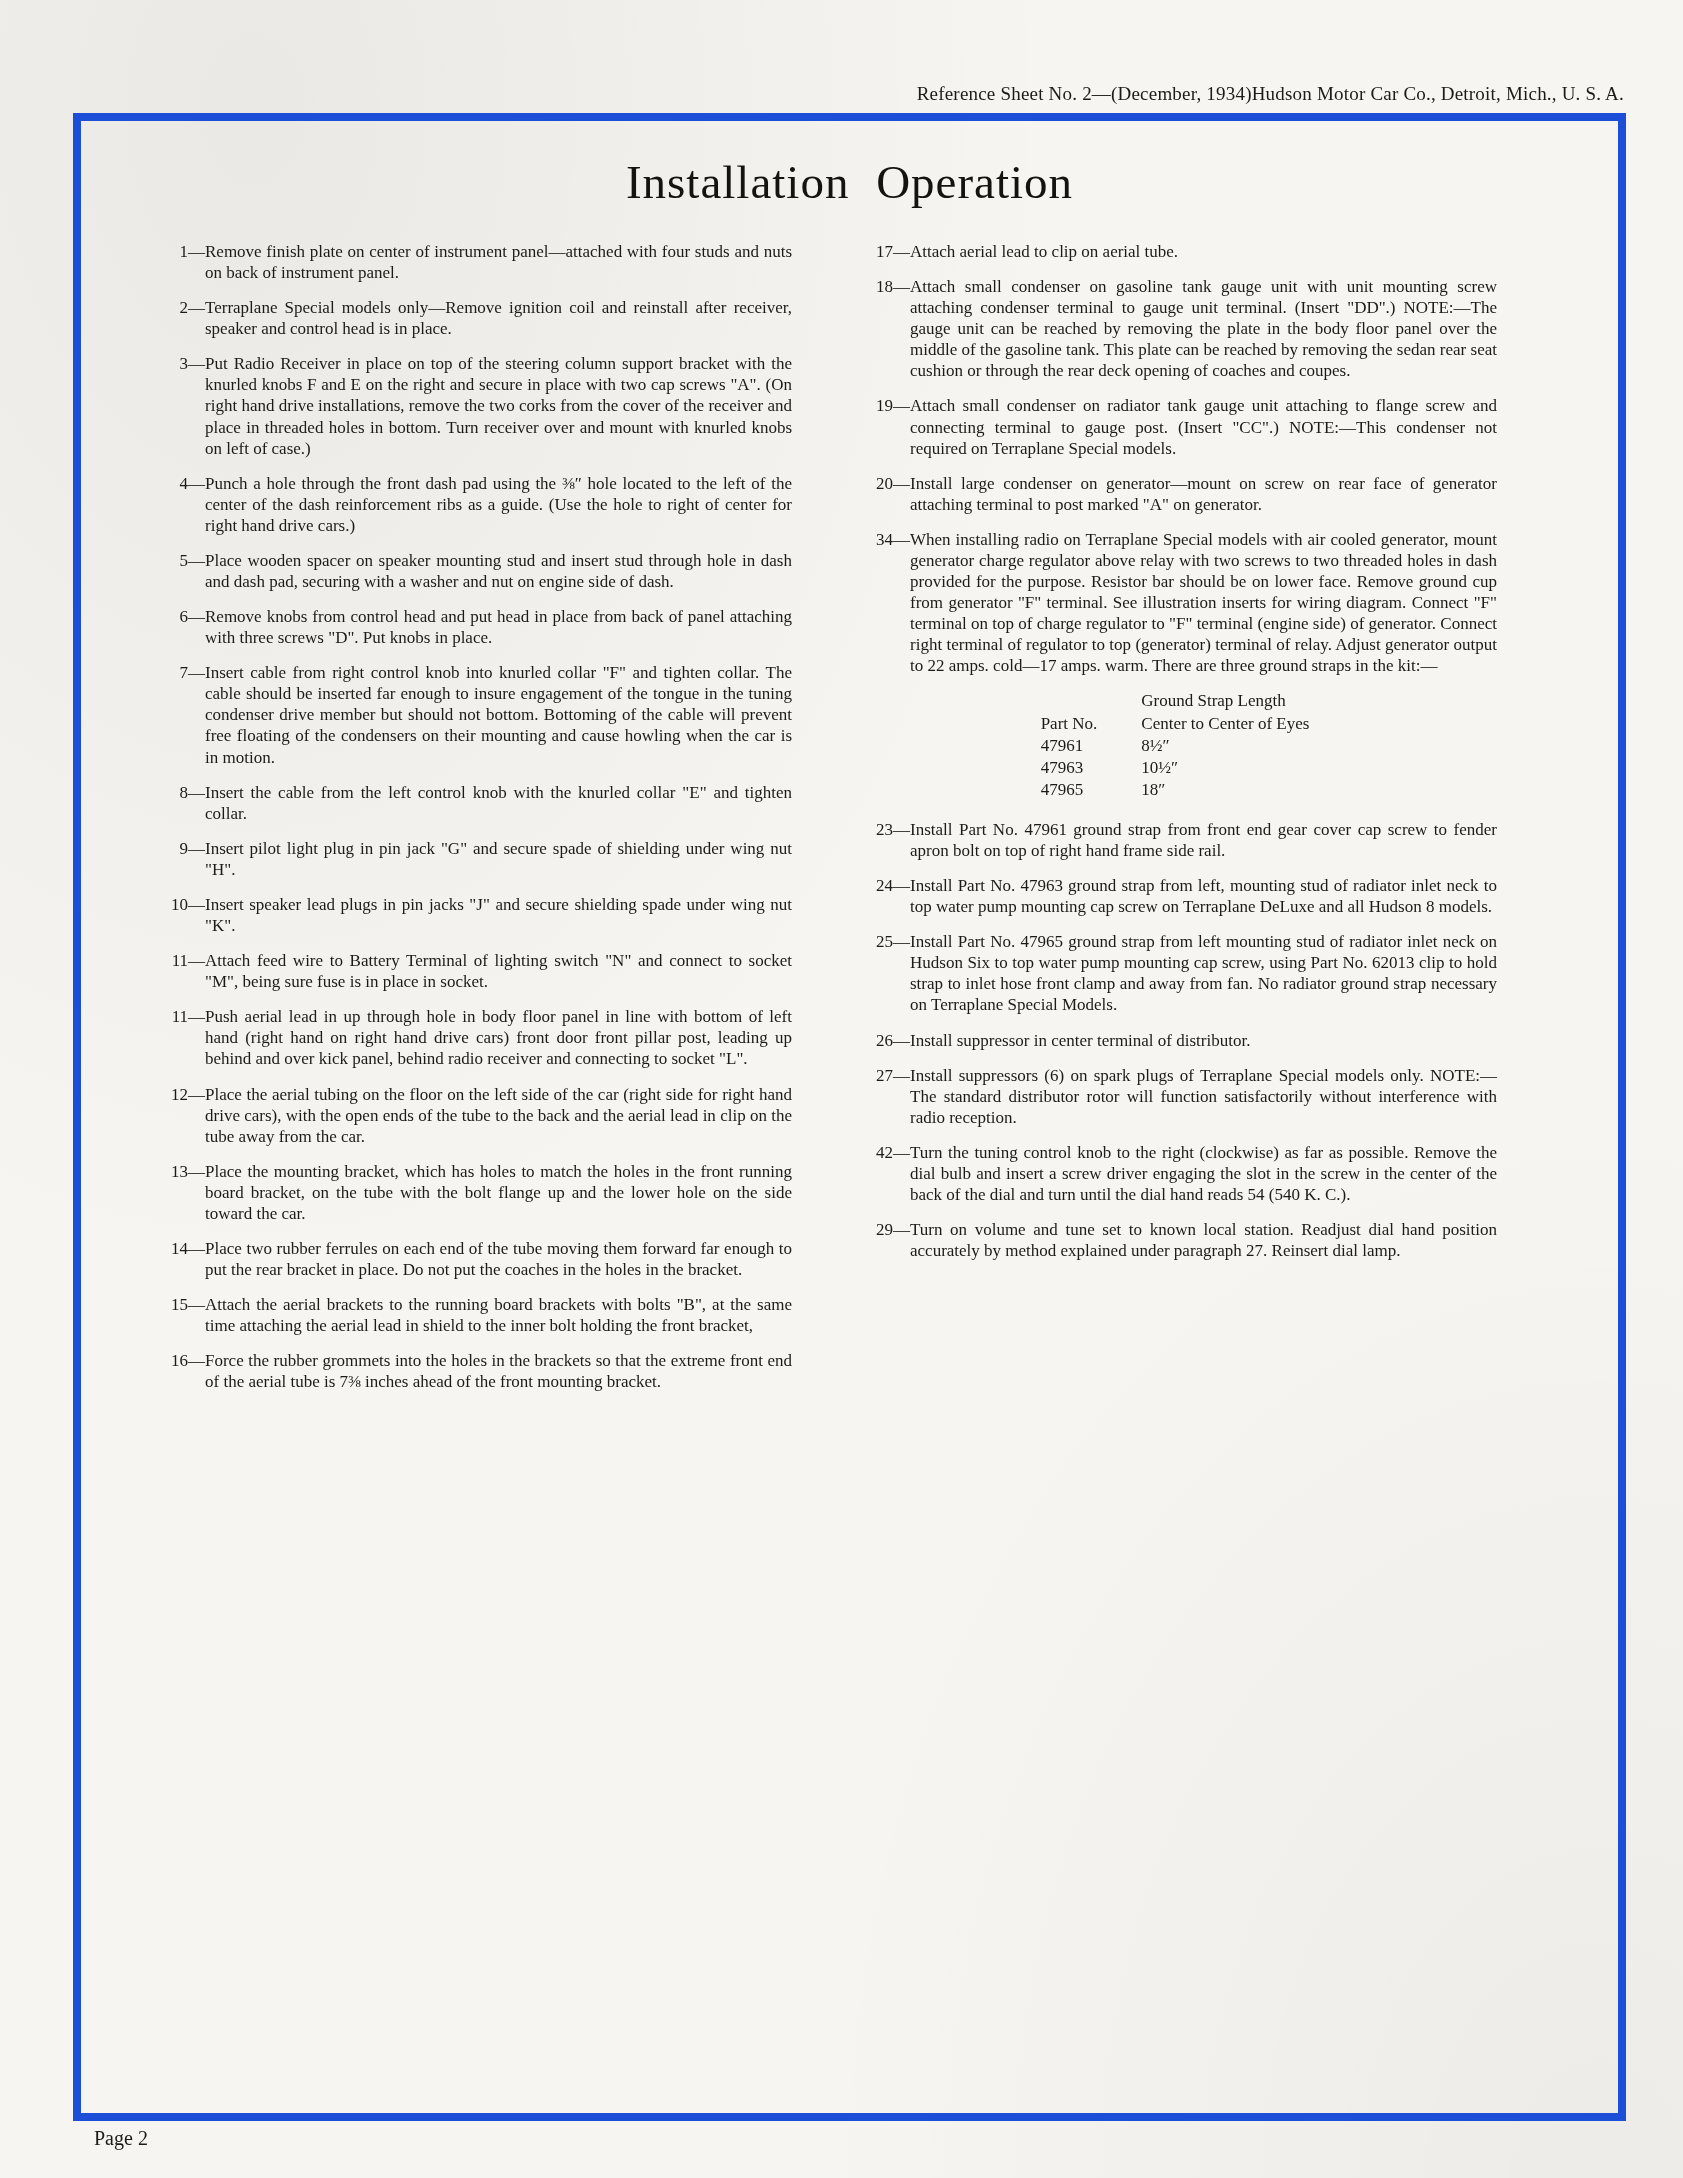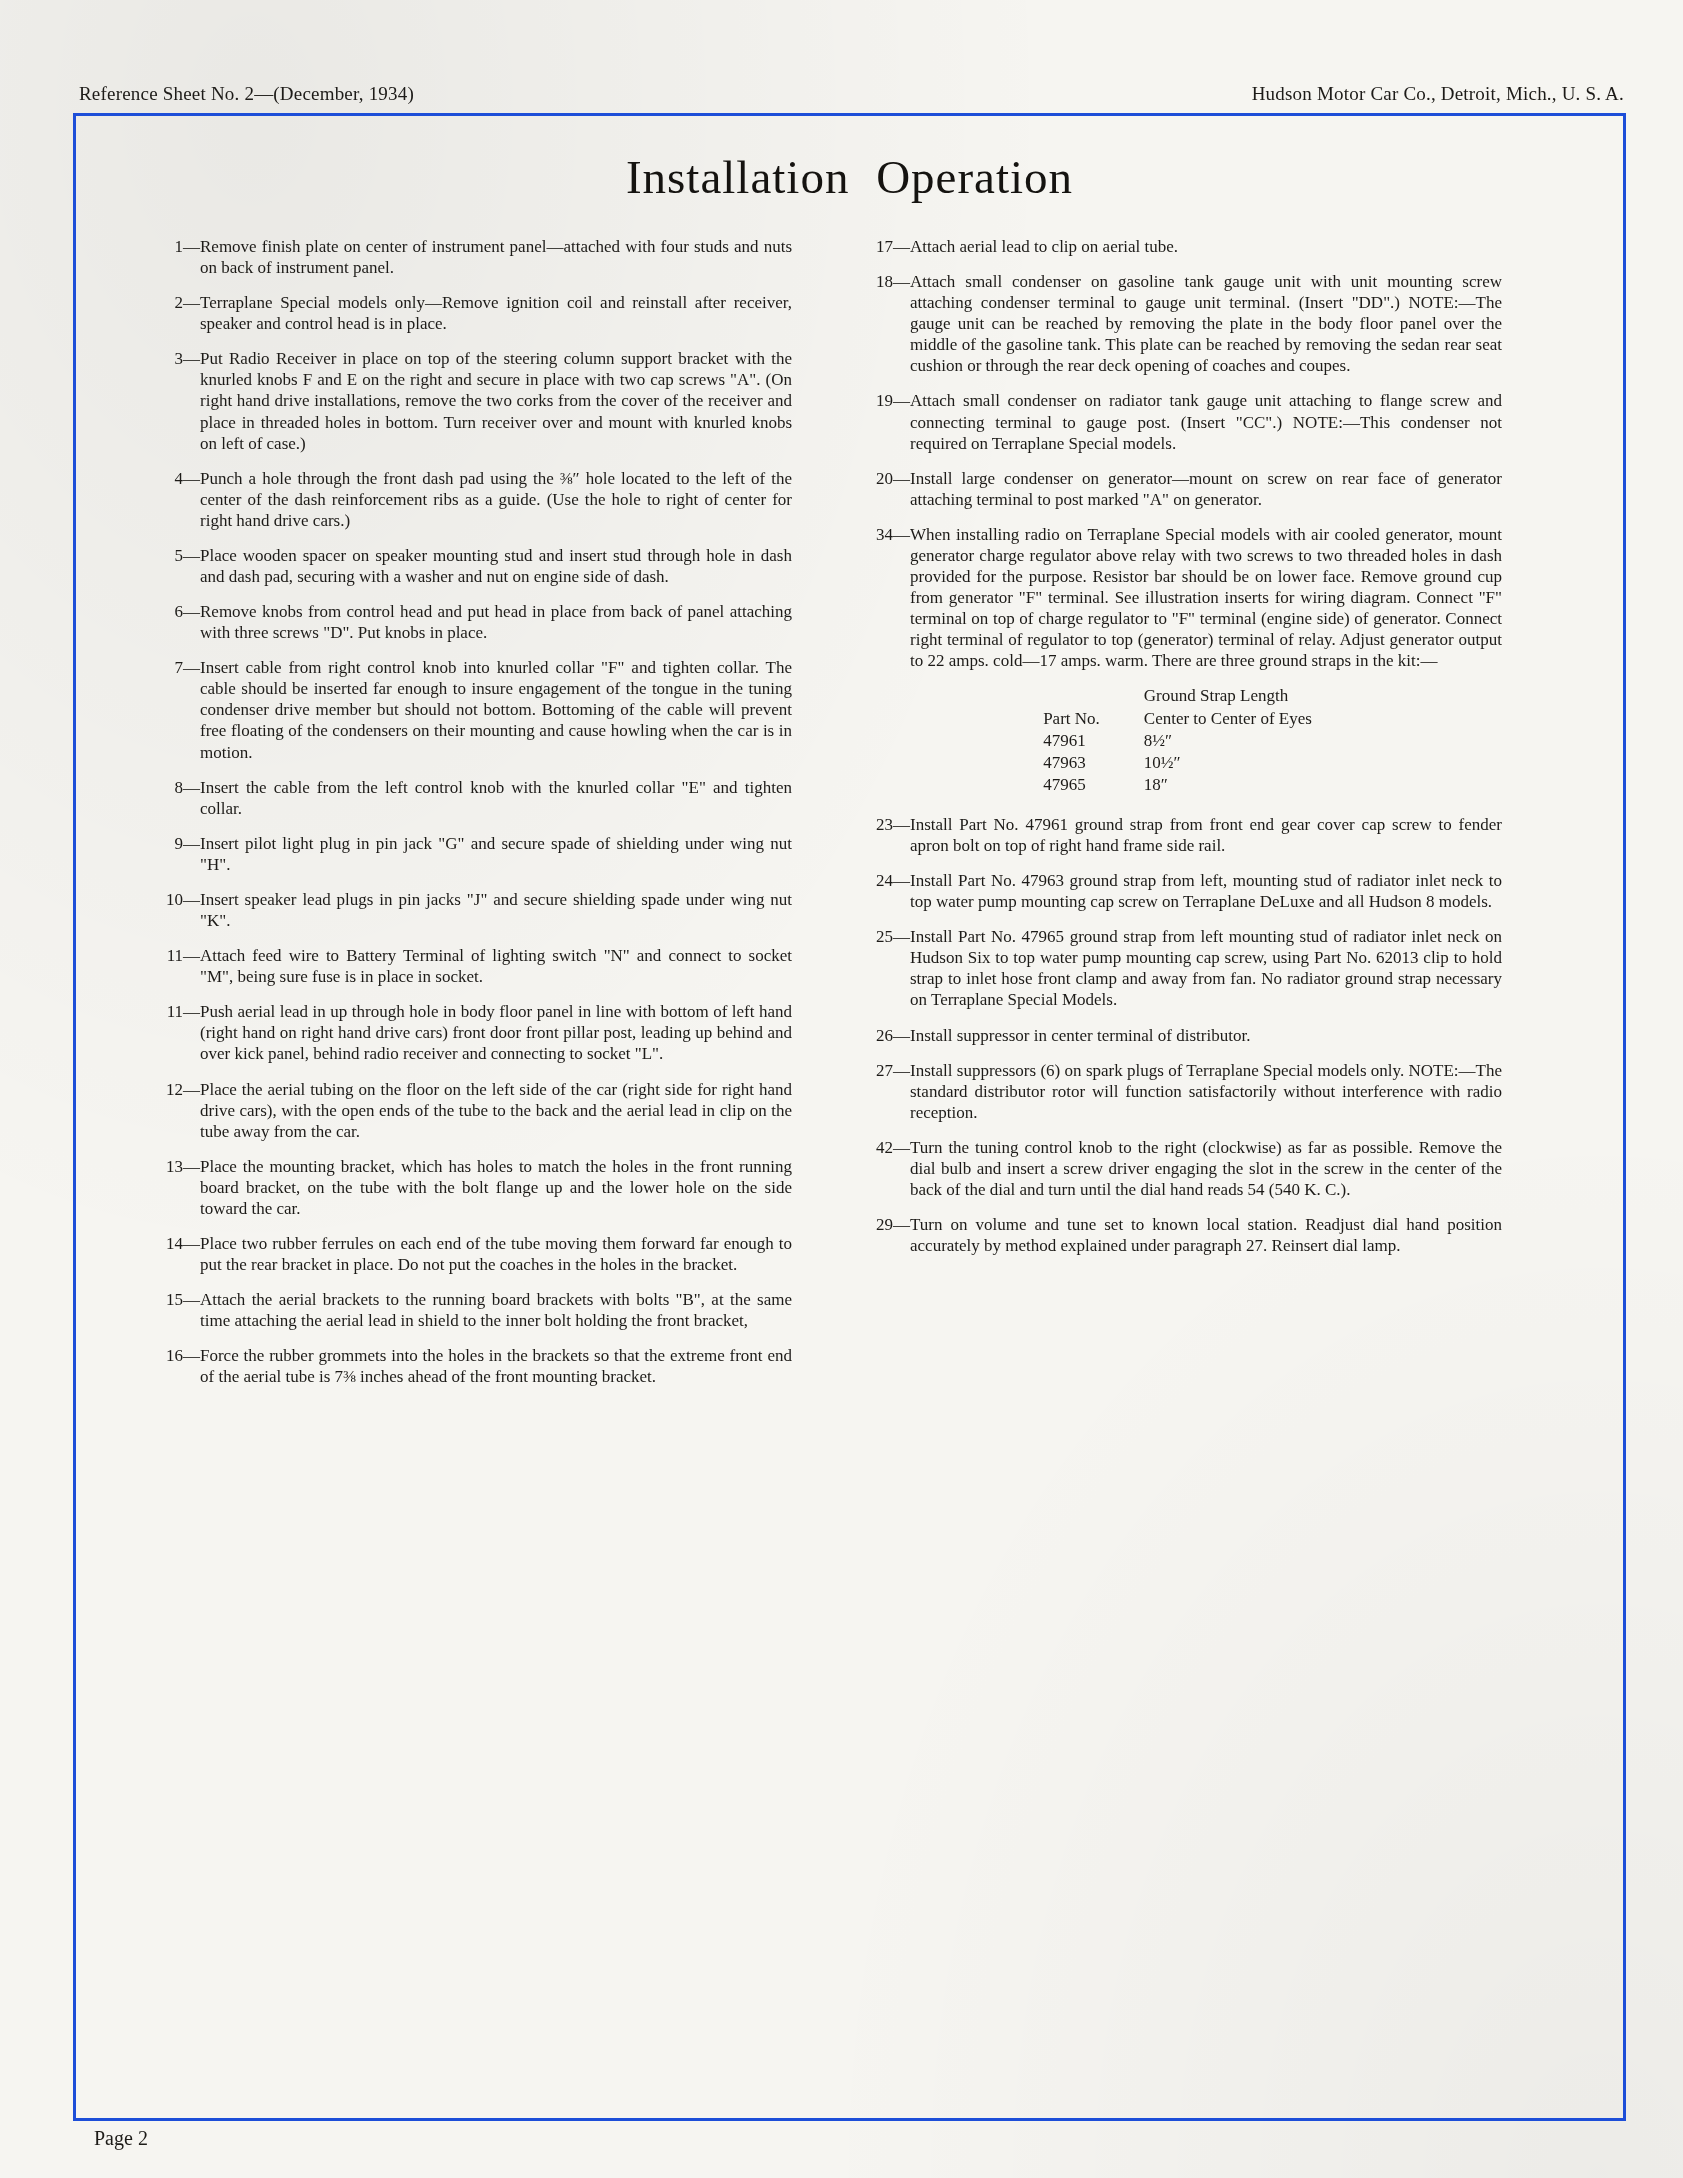--- a/index.html
+++ b/index.html
@@ -17,31 +17,31 @@
     font-family: "Liberation Serif", "DejaVu Serif", serif;
     color: #1d1b18;
     overflow: hidden;
   }
   .doc-header {
     position: absolute;
     top: 83px;
     left: 79px;
     right: 59px;
     display: flex;
-    justify-content: space-between;
+    justify-content: flex-end;
     font-size: 19px;
     letter-spacing: 0.2px;
   }
   .border-box {
     position: absolute;
     top: 113px;
     left: 73px;
     right: 57px;
     bottom: 57px;
-    border: 3px solid #1d4ed8;
+    border: 8px solid #1d4ed8;
     background: transparent;
   }
   .doc-title {
     margin: 34px 0 26px 0;
     text-align: center;
     font-size: 47px;
     font-weight: normal;
     letter-spacing: 1px;
     word-spacing: 14px;
     color: #151310;

